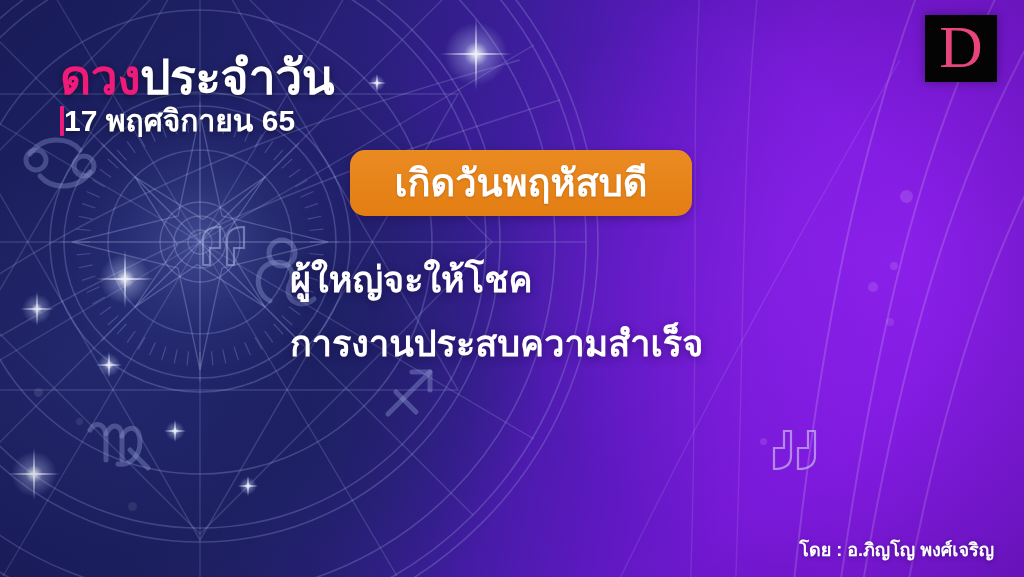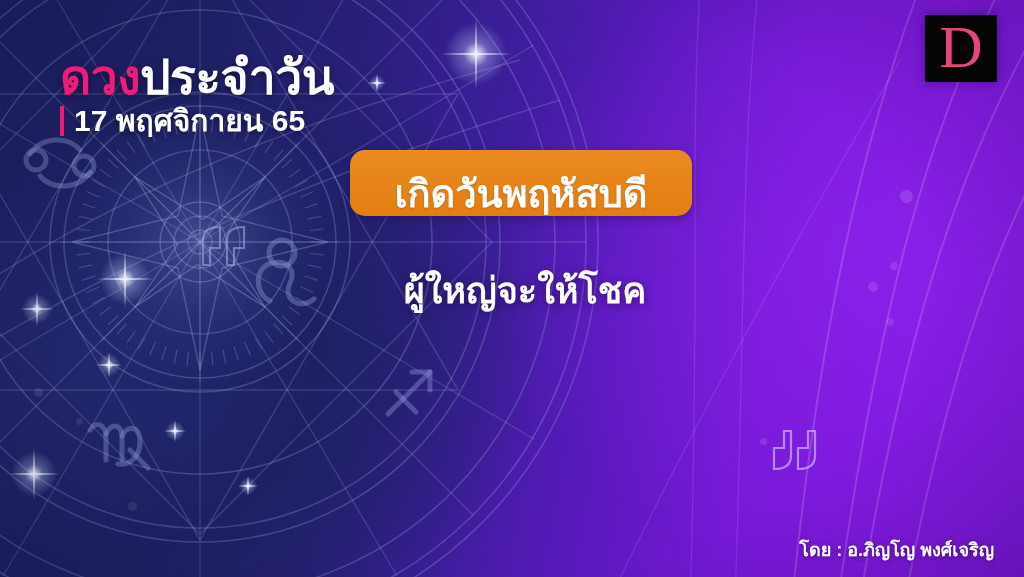--- a/index.html
+++ b/index.html
@@ -73,21 +73,21 @@
   
   .header{position:absolute;left:60px;top:54px;}
   .kicker{
     font-size:48px;font-weight:bold;letter-spacing:-.5px;
     line-height:48px;white-space:nowrap;
     text-shadow:0 2px 7px rgba(0,0,0,.45);
   }
   .kicker .pink{color:#ee1b7a;}
   .kicker .white{color:#ffffff;}
   .dateline{
-    display:flex;align-items:center;gap:10px;
+    display:flex;align-items:center;
     margin-top:2px;white-space:nowrap;
   }
   .date-bar{
     width:4px;height:30px;background:#ee1b7a;border-radius:1px;flex:none;
   }
   .date-text{
     color:#ffffff;font-size:30px;font-weight:bold;line-height:34px;
     text-shadow:0 2px 6px rgba(0,0,0,.4);
   }
 
@@ -104,31 +104,31 @@
     margin-top:-4px;
   }
 
   
   .badge{
     position:absolute;left:350px;top:150px;
     width:342px;height:66px;
     border-radius:15px;
     background:linear-gradient(180deg,#ea8b22 0%,#e37e12 100%);
     box-shadow:0 3px 10px rgba(30,10,60,.35);
-    display:flex;align-items:flex-end;justify-content:center;
+    display:flex;align-items:center;justify-content:center;
   }
   .badge-text{
     color:#ffffff;font-size:38px;font-weight:bold;line-height:44px;
     white-space:nowrap;text-shadow:0 1px 2px rgba(120,55,0,.35);
   }
 
   
   .body-lines{
-    position:absolute;left:290px;top:259px;width:470px;
-    text-align:center;
+    position:absolute;left:290px;top:248px;width:470px;
+    text-align:left;
   }
   .body-line{
     color:#ffffff;font-size:36px;font-weight:600;line-height:64px;
     white-space:nowrap;
     text-shadow:0 2px 9px rgba(25,5,60,.5);
   }
 
   
   .footer{
     position:absolute;right:30px;bottom:14px;
@@ -398,19 +398,20 @@
   <div class="logo">
     <span class="logo-letter">D</span>
   </div>
 
   <div class="badge">
     <span class="badge-text">เกิดวันพฤหัสบดี</span>
   </div>
 
   <div class="body-lines">
     <div class="body-line">ผู้ใหญ่จะให้โชค</div>
+    <div class="body-line">การงานประสบความสำเร็จ</div>
   </div>
 
   <div class="footer">
     <div class="footer-line">โดย : อ.ภิญโญ พงศ์เจริญ</div>
   </div>
 
 </div>
 
 </body></html>

